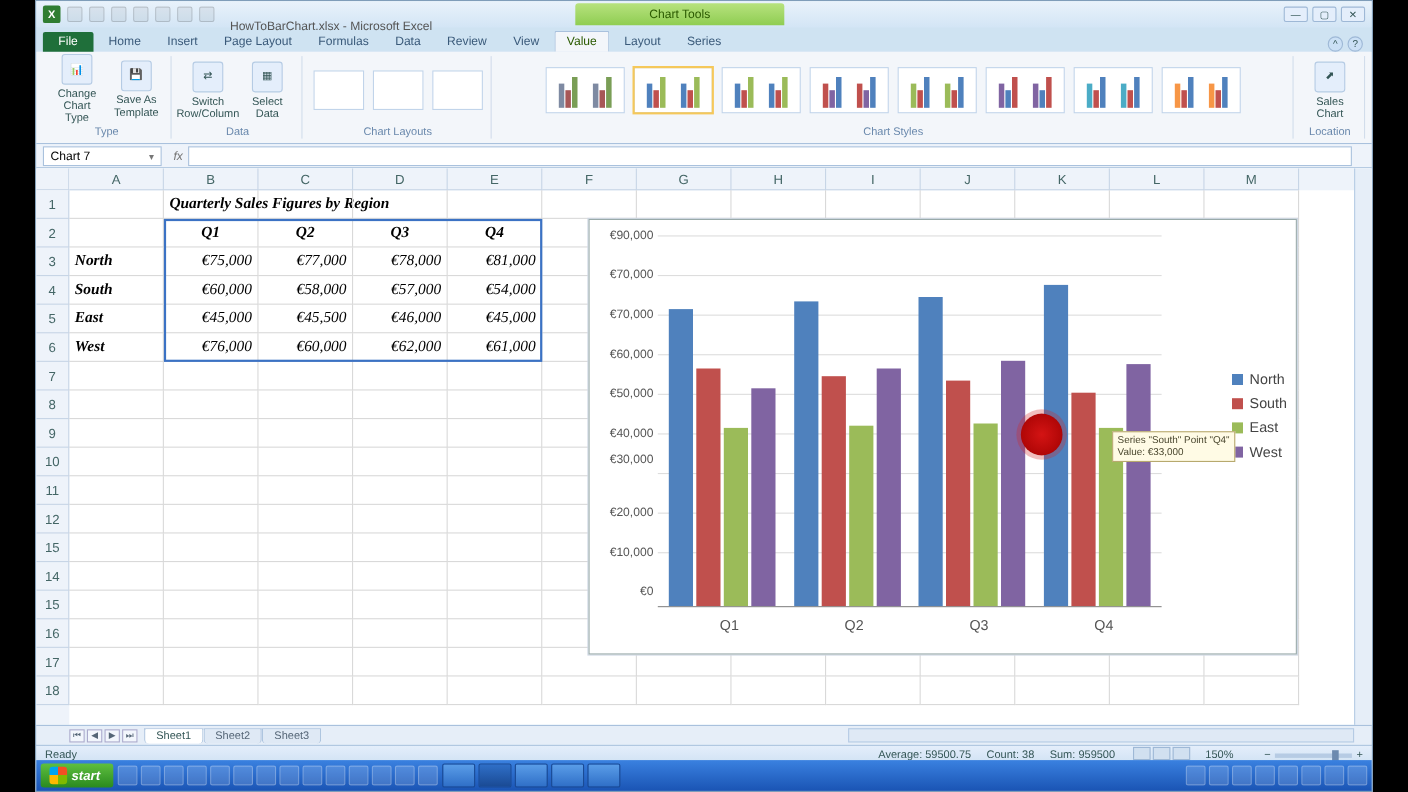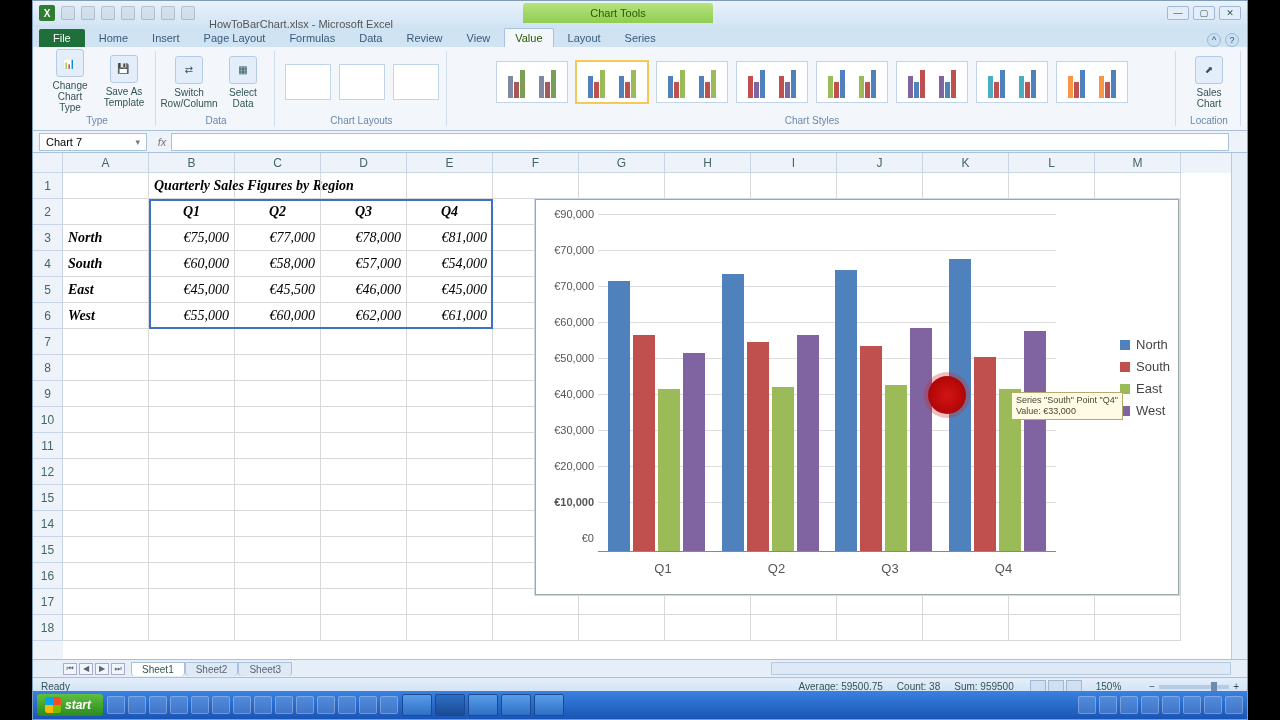--- a/index.html
+++ b/index.html
@@ -418,21 +418,21 @@
             <div class="cell " style="width: 86px;"></div>
             <div class="cell " style="width: 86px;"></div>
             <div class="cell " style="width: 86px;"></div>
             <div class="cell " style="width: 86px;"></div>
             <div class="cell " style="width: 86px;"></div>
             <div class="cell " style="width: 86px;"></div>
             <div class="cell " style="width: 86px;"></div>
           </div>
           <div class="row">
             <div class="cell region-cell" style="width: 86px;">West</div>
-            <div class="cell val-cell" style="width: 86px;">€55,000</div>
+            <div class="cell val-cell" style="width: 86px;">€76,000</div>
             <div class="cell val-cell" style="width: 86px;">€60,000</div>
             <div class="cell val-cell" style="width: 86px;">€62,000</div>
             <div class="cell val-cell" style="width: 86px;">€61,000</div>
             <div class="cell " style="width: 86px;"></div>
             <div class="cell " style="width: 86px;"></div>
             <div class="cell " style="width: 86px;"></div>
             <div class="cell " style="width: 86px;"></div>
             <div class="cell " style="width: 86px;"></div>
             <div class="cell " style="width: 86px;"></div>
             <div class="cell " style="width: 86px;"></div>
@@ -620,25 +620,25 @@
           </div>
         </div>
     <div class="vscroll"></div>
 
     <div class="sel-box" style="left:116px; top:46px; width:344px; height:130px;"></div>
 
     <div class="chart-obj">
       <div class="plot" id="plot">
             <div class="ylab" style="left: -60px; top: 318px;">€0</div>
             <div class="grid" style="top: 288px;"></div>
-            <div class="ylab" style="left: -60px; top: 282px; font-weight: bold;">€10,000</div>
+            <div class="ylab" style="left: -60px; top: 282px;">€10,000</div>
             <div class="grid" style="top: 252px;"></div>
             <div class="ylab" style="left: -60px; top: 246px;">€20,000</div>
             <div class="grid" style="top: 216px;"></div>
-            <div class="ylab" style="left: -60px; top: 210px;">€30,000</div>
+            <div class="ylab" style="left: -60px; top: 198px;">€30,000</div>
             <div class="grid" style="top: 180px;"></div>
             <div class="ylab" style="left: -60px; top: 174px;">€40,000</div>
             <div class="grid" style="top: 144px;"></div>
             <div class="ylab" style="left: -60px; top: 138px;">€50,000</div>
             <div class="grid" style="top: 108px;"></div>
             <div class="ylab" style="left: -60px; top: 102px;">€60,000</div>
             <div class="grid" style="top: 72px;"></div>
             <div class="ylab" style="left: -60px; top: 66px;">€70,000</div>
             <div class="grid" style="top: 36px;"></div>
             <div class="ylab" style="left: -60px; top: 30px;">€70,000</div>

